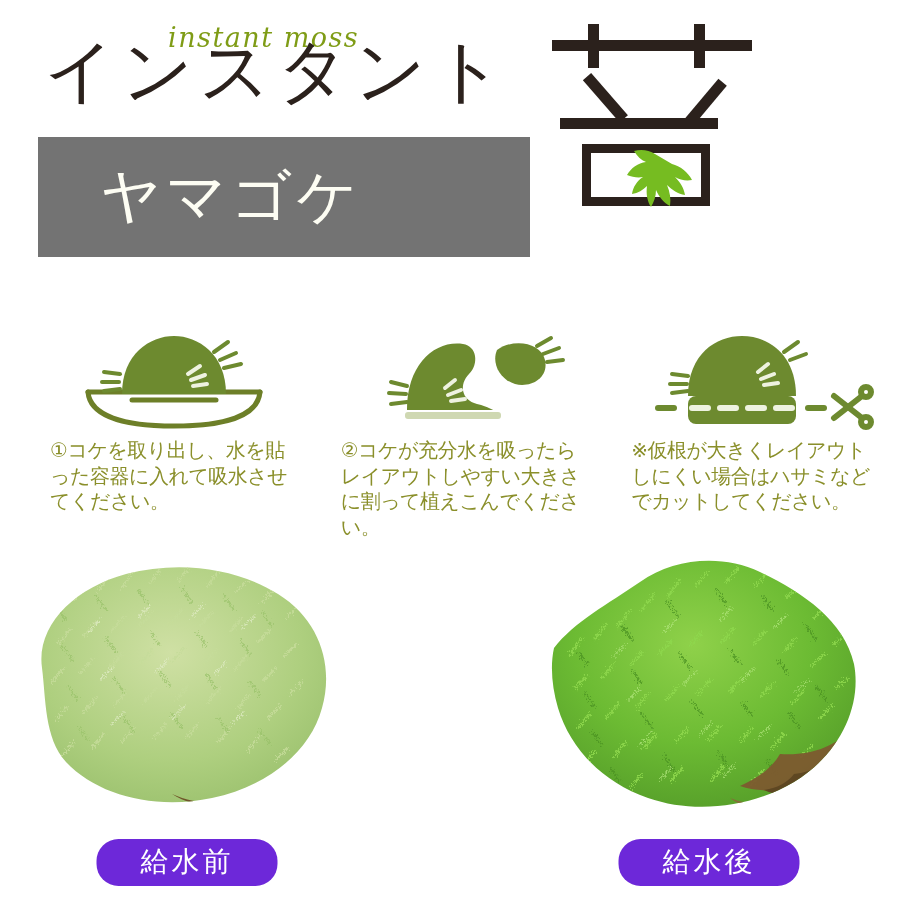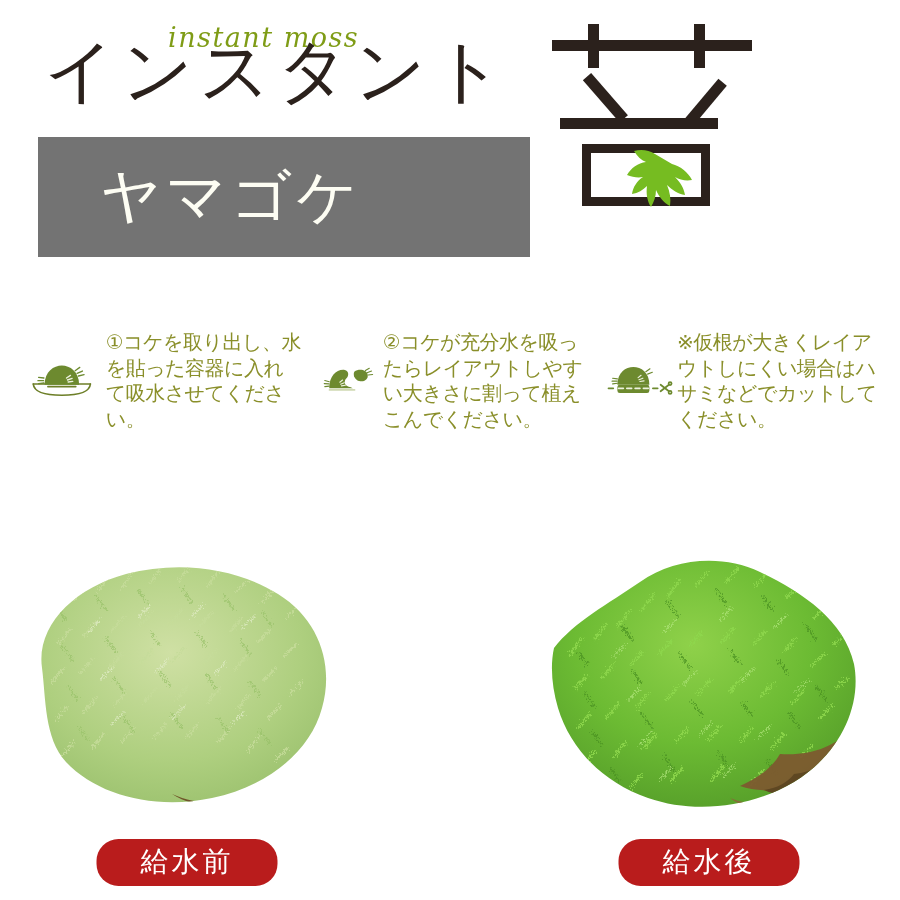--- a/index.html
+++ b/index.html
@@ -98,22 +98,23 @@
     position: absolute;
     left: 22px;
     top: 330px;
     width: 862px;
     display: flex;
     gap: 10px;
   }
   .step {
     width: 280px;
     display: flex;
-    flex-direction: row;
+    flex-direction: column;
     align-items: center;
+    margin-left: 24px;
   }
   .step-icon {
     width: 240px;
     height: 100px;
     margin-bottom: 8px;
   }
   .step-icon svg { display: block; width: 100%; height: 100%; }
   .step-text {
     font-size: 20px;
     line-height: 1.28;
@@ -147,21 +148,21 @@
     width: 330px;
     height: 275px;
   }
   .moss-photo svg { display: block; width: 100%; height: 100%; }
 
   .photo-label {
     position: absolute;
     bottom: 2px;
     left: 50%;
     transform: translateX(-50%);
-    background: #b91c1c;
+    background: #6d28d9;
     color: #ffffff;
     font-size: 28px;
     letter-spacing: 3px;
     border-radius: 22px;
     padding: 8px 44px;
     line-height: 1.1;
     white-space: nowrap;
   }
 </style>
 </head>

